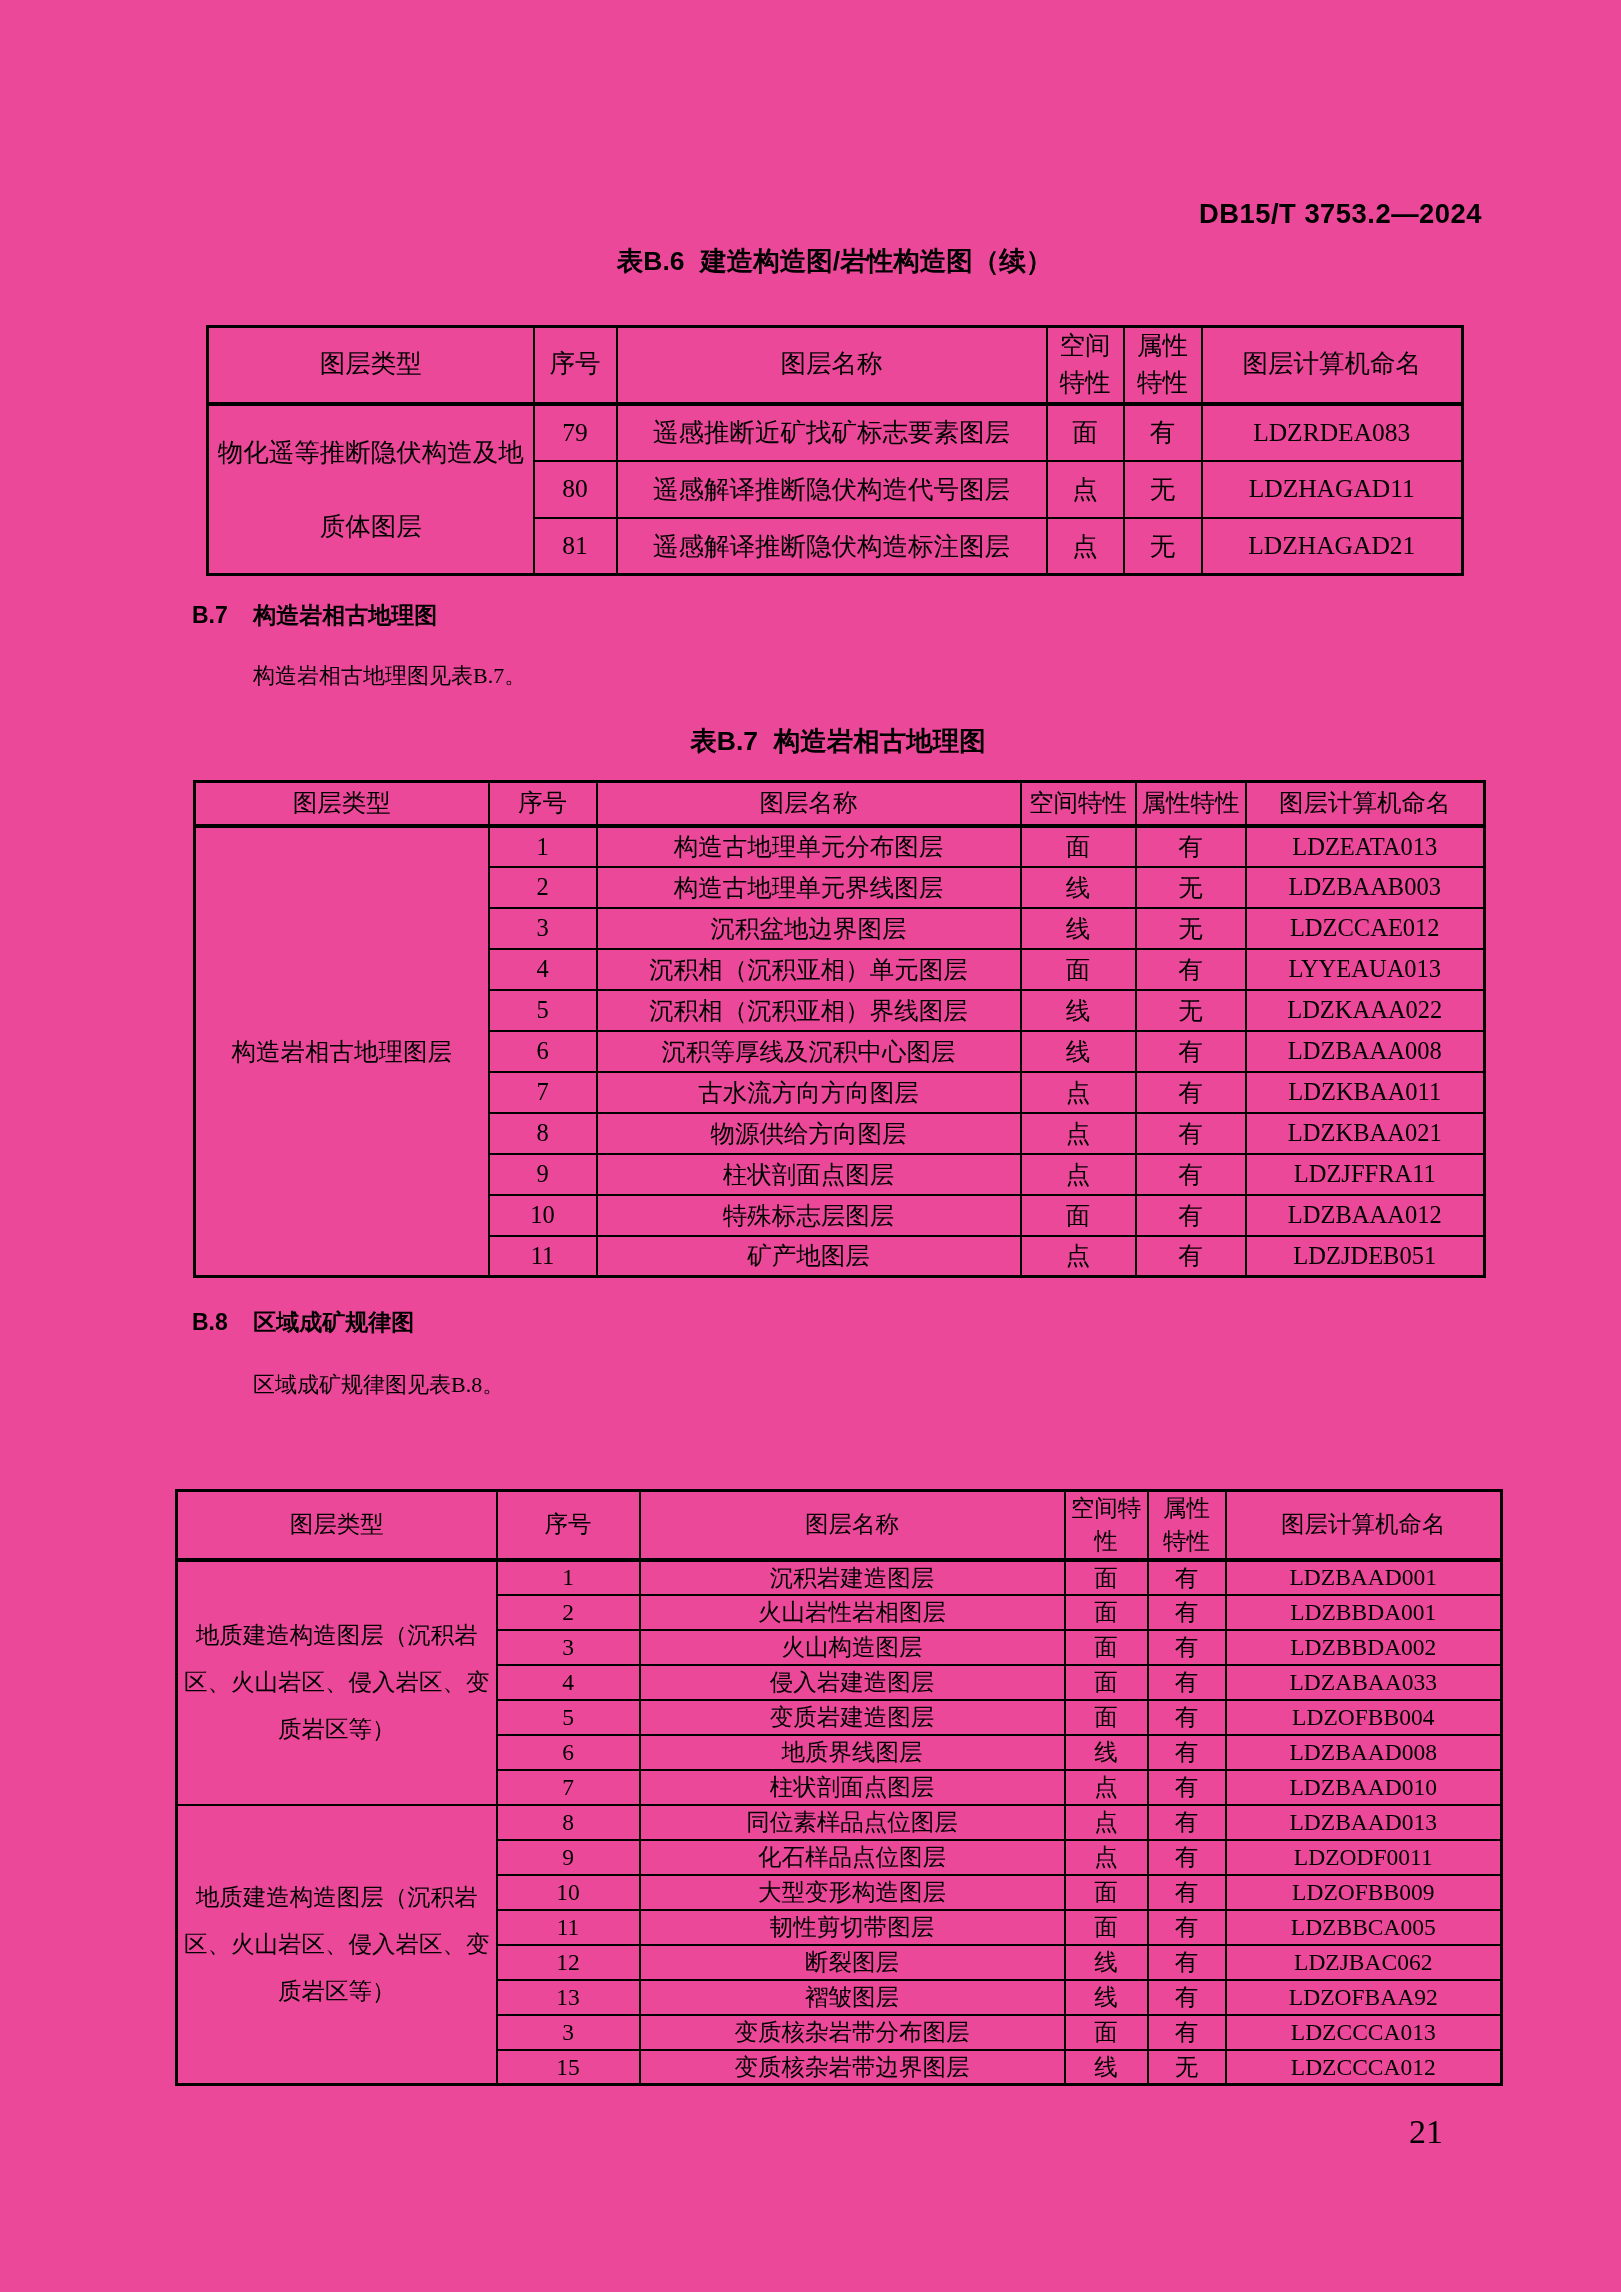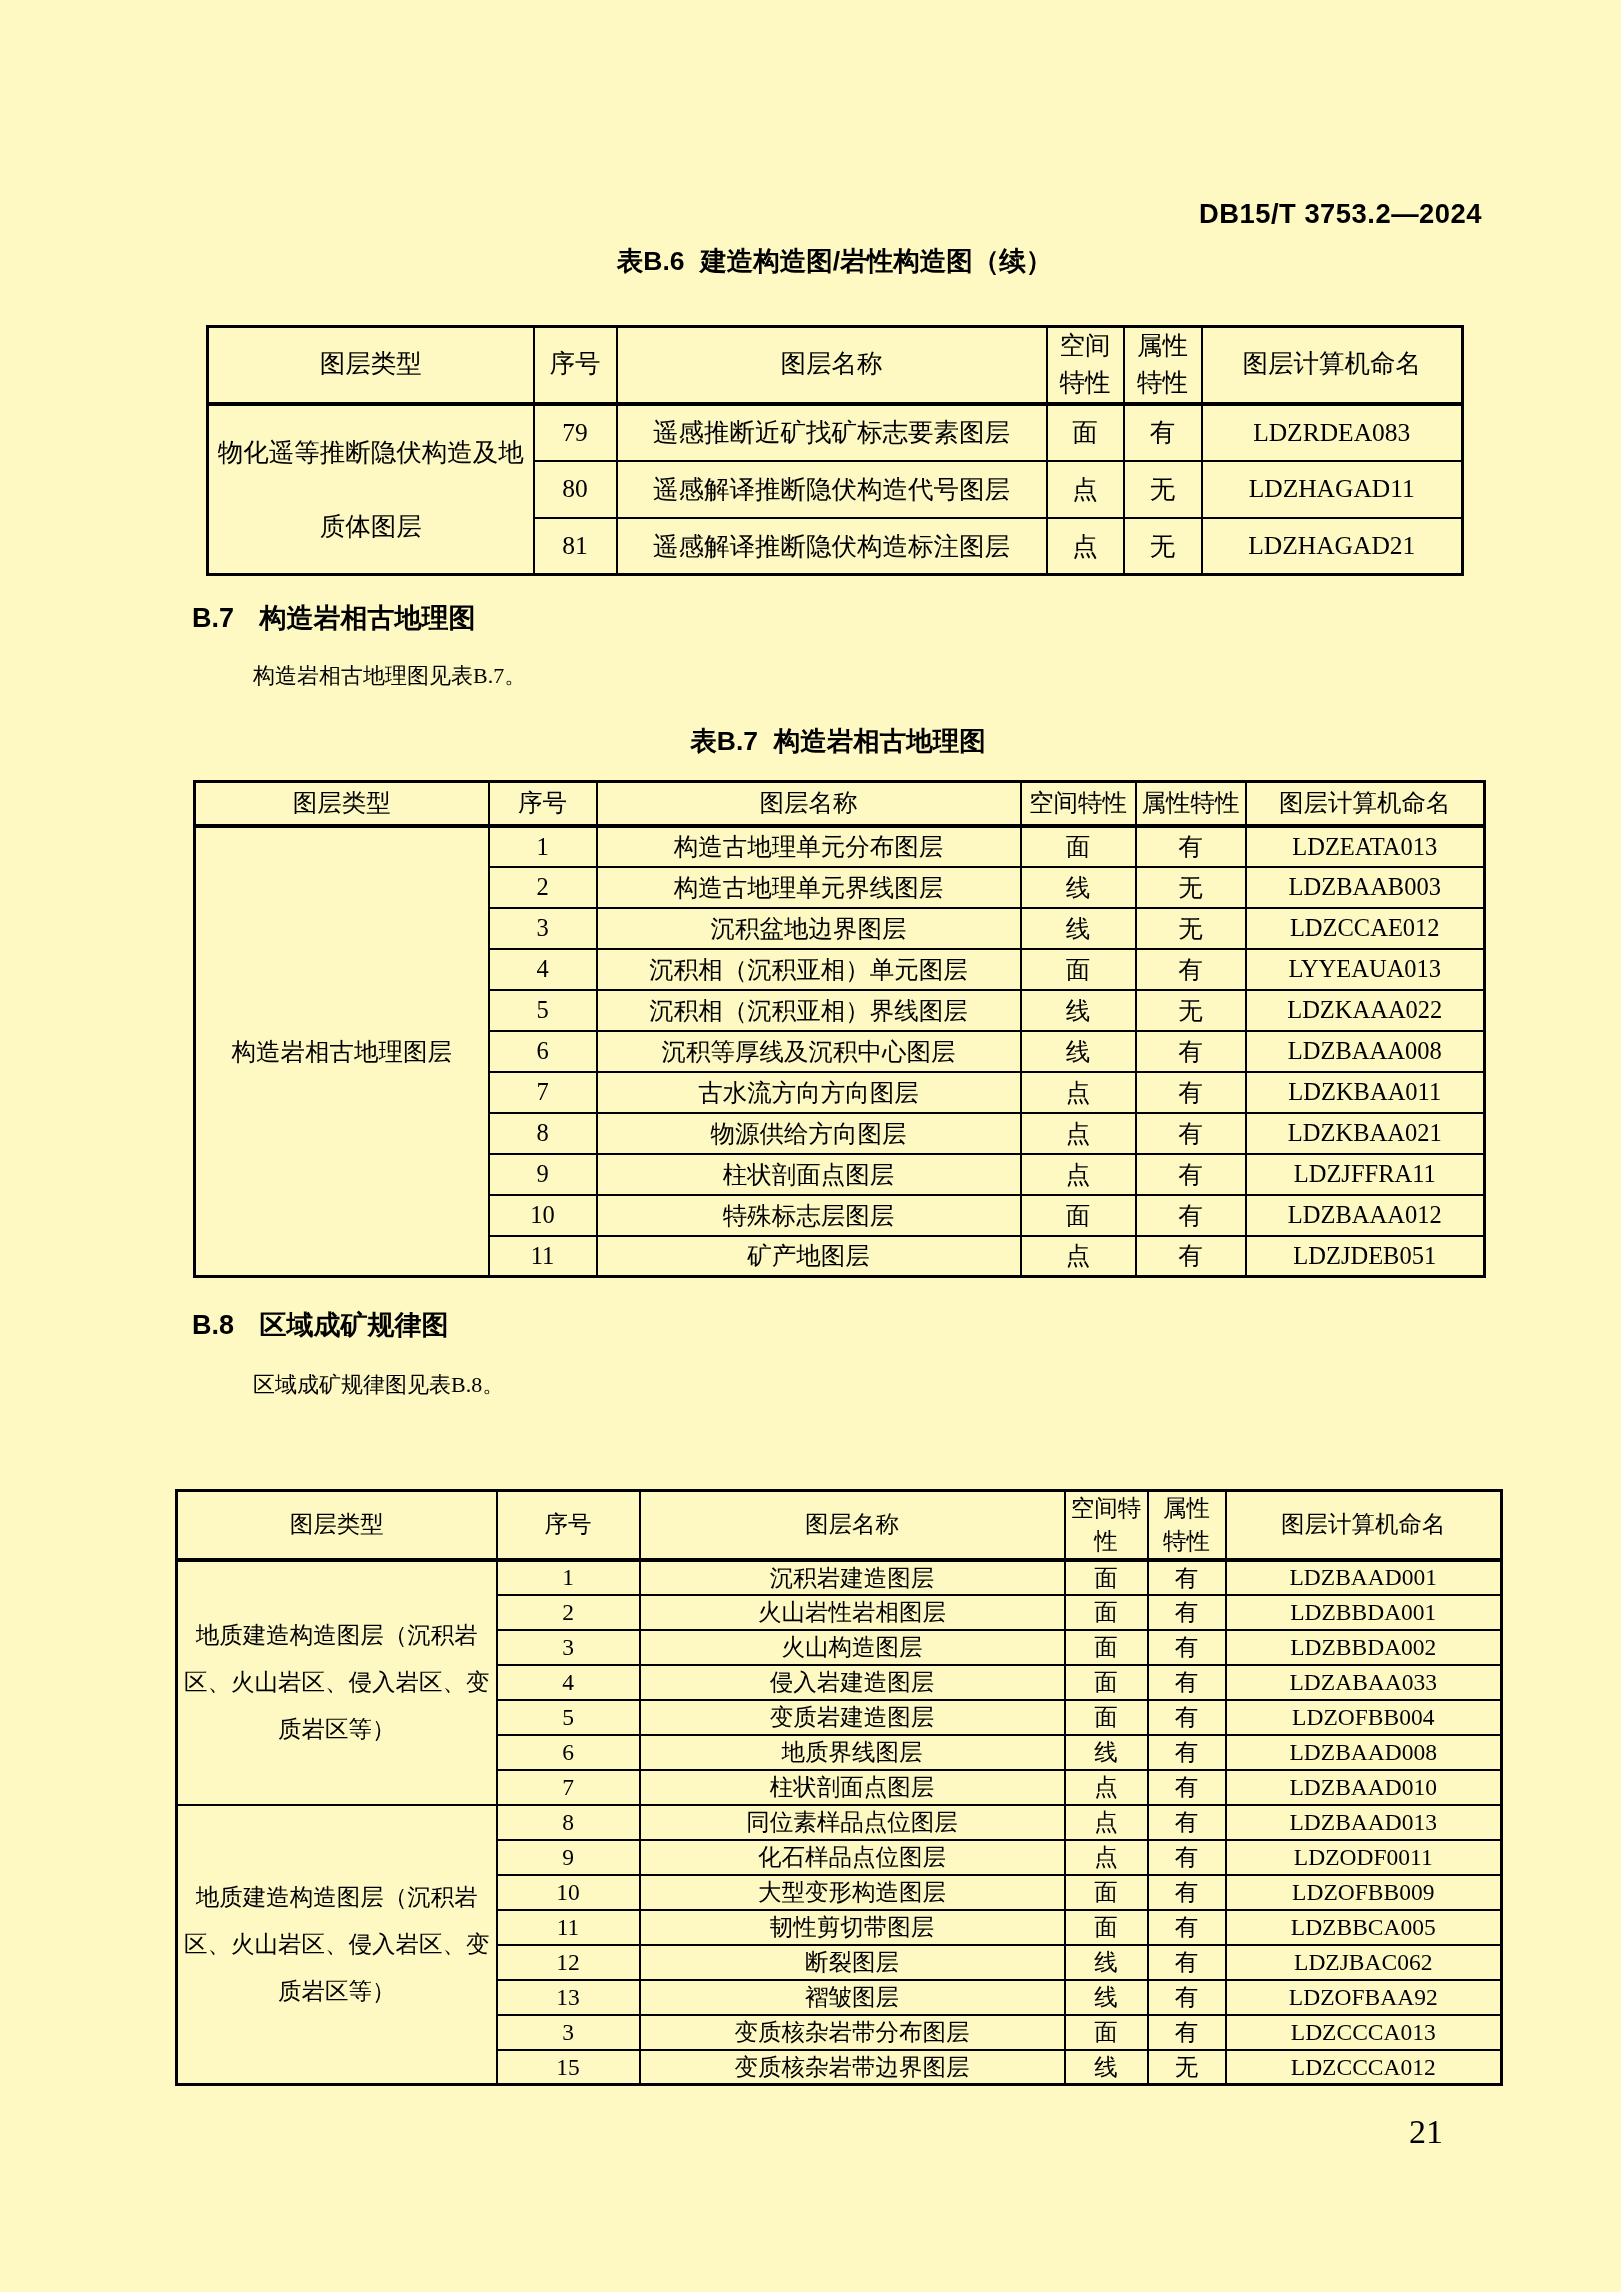--- a/index.html
+++ b/index.html
@@ -1,21 +1,21 @@
 <!DOCTYPE html>
 <html><head>
 <meta charset="utf-8">
 <style>
   * { margin: 0; padding: 0; box-sizing: border-box; }
   html, body { background: #ffffff; }
   .page {
     position: relative;
     width: 1621px;
     height: 2293px;
-    background: #fef9c3;
+    background: #ec4899;
     overflow: hidden;
     color: #000;
   }
 
   
   .doc-header {
     position: absolute;
     top: 198px;
     left: 0;
     width: 1482px;
@@ -25,21 +25,21 @@
     font-size: 27.4px;
     letter-spacing: 0.5px;
   }
 
   
   .sec-heading {
     position: absolute;
     left: 192px;
     font-family: "Liberation Sans", sans-serif;
     font-weight: bold;
-    font-size: 27px;
+    font-size: 23px;
     white-space: nowrap;
   }
   .sec-heading .sec-num { margin-right: 25.5px; }
 
   
   .intro-para {
     position: absolute;
     left: 253px;
     font-family: "Liberation Serif", serif;
     font-size: 22px;

